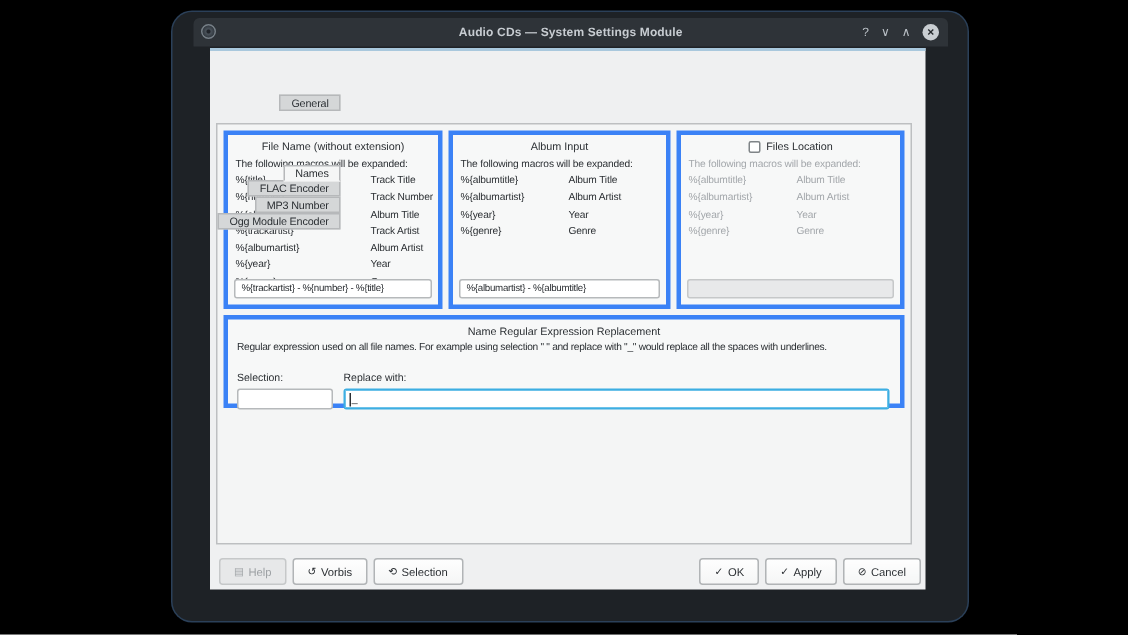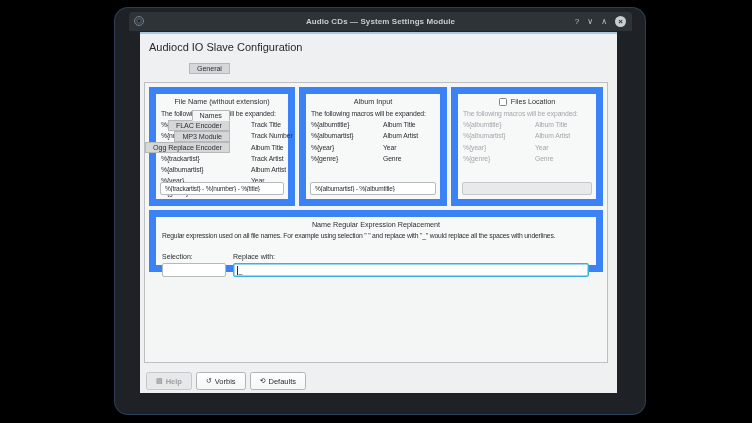--- a/index.html
+++ b/index.html
@@ -69,21 +69,21 @@
     border-bottom:1px solid #f5f6f6; margin-bottom:-1px;margin-top:36px;
   }
 
   
   .panel {
     position:absolute; left:4px; top:48px; width:464px; height:281px;
     background:#f4f5f5; border:1px solid #bdbfc1;
   }
 
   .groupbox {
-    position:absolute; background:#f7f8f8; border:7px solid #3b82f6;
+    position:absolute; background:#f7f8f8; border:3px solid #3b82f6;
     font-size:6.8px; letter-spacing:-.1px;
   }
   .gb-title {
     text-align:center; font-size:7.2px; letter-spacing:0;
     padding-top:3px; color:#2b2f33;
   }
   .gb-intro { margin:4px 0 2px 5px; white-space:nowrap; }
   .macro-grid { display:grid; margin-left:5px; line-height:11.3px; }
   .cols-wide  { grid-template-columns:90px 1fr; }
   .cols-narrow{ grid-template-columns:72px 1fr; }
@@ -154,21 +154,21 @@
   .btn-right { position:absolute; right:0; display:flex; gap:4px; }
   .btn {
     height:18px; display:inline-flex; align-items:center; gap:3px;
     font-size:7.5px; color:#2b2f33; padding:0 9px;
     background:linear-gradient(#fefefe,#f5f6f6);
     border:1px solid #b1b4b6; border-radius:2.5px; cursor:default;
     font-family:"Liberation Sans", sans-serif;
   }
   .btn .ico { font-size:7px; }
   .btn:disabled, .btn.disabled {
-    background:#e7e8e9; color:#9da1a4; border-color:#c6c8c9;font-weight:bold;
+    background:#e7e8e9; color:#9da1a4; border-color:#c6c8c9;
   }
 </style>
 </head>
 <body>
 
 <div class="frame">
 
   <div class="titlebar">
     <span class="win-icon"></span>
     <span class="titlebar-title">Audio CDs — System Settings Module</span>
@@ -177,28 +177,27 @@
       <span class="win-btn"><span>∨</span></span>
       <span class="win-btn"><span>∧</span></span>
       <span class="win-btn close">
           <span>×</span>
         </span>
     </span>
   </div>
 
   <div class="content">
 
-    <div class="page-heading">Audiocd IO Slave Configuration</div>
 
     <div class="tabbar">
       <div class="tab">General</div>
       <div class="tab active">Names</div>
       <div class="tab">FLAC Encoder</div>
-      <div class="tab">MP3 Module</div>
-      <div class="tab">Ogg Replace Encoder</div>
+      <div class="tab">MP3 Number</div>
+      <div class="tab">Ogg Module Encoder</div>
     </div>
 
     <div class="panel">
 
       <div class="groupbox box1">
         <div class="gb-title">File Name (without extension)</div>
         <div class="gb-intro">The following macros will be expanded:</div>
         <div class="macro-grid cols-wide">
           <span>%{title}</span>
             <span>Track Title</span>
@@ -273,19 +272,33 @@
         <button class="btn disabled" disabled="">
           <span class="ico">▤</span>
           <span>Help</span>
         </button>
         <button class="btn">
           <span class="ico">↺</span>
           <span>Vorbis</span>
         </button>
         <button class="btn">
           <span class="ico">⟲</span>
-          <span>Defaults</span>
+          <span>Selection</span>
+        </button>
+      </div>
+      <div class="btn-right">
+        <button class="btn">
+          <span class="ico">✓</span>
+          <span>OK</span>
+        </button>
+        <button class="btn">
+          <span class="ico">✓</span>
+          <span>Apply</span>
+        </button>
+        <button class="btn">
+          <span class="ico">⊘</span>
+          <span>Cancel</span>
         </button>
       </div>
     </div>
 
   </div>
 </div>
 
 </body></html>

